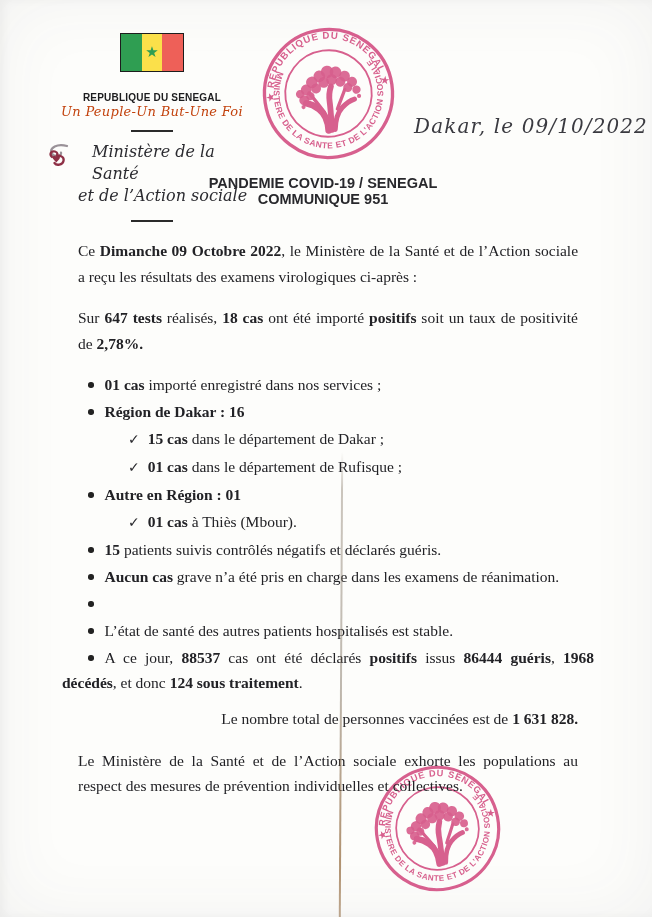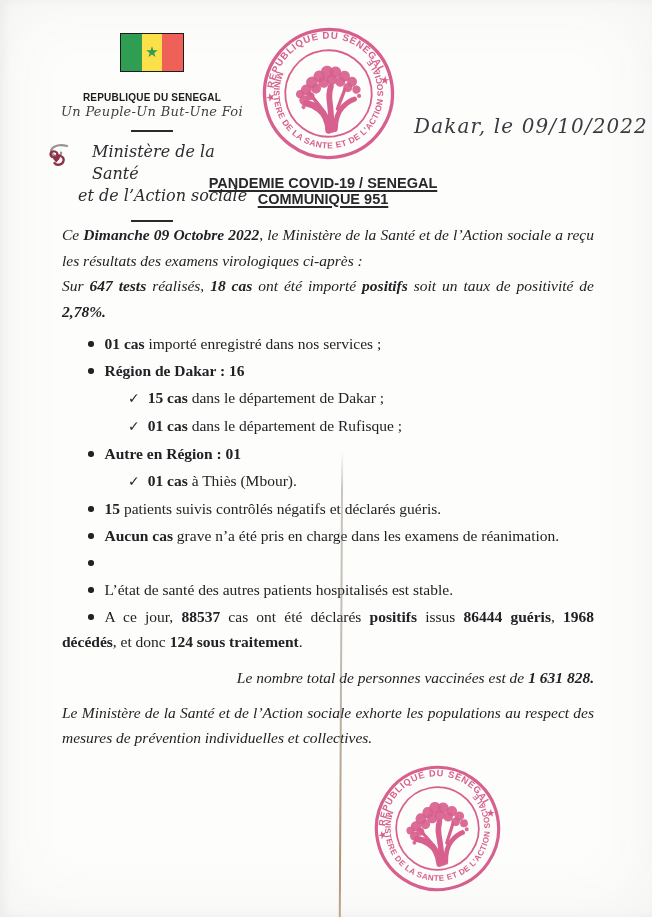--- a/index.html
+++ b/index.html
@@ -14,43 +14,43 @@
   .flag{width:62px;height:37px;margin:0 auto;border:1px solid #1d1d1d;display:flex;}
   .flag .stripe{flex:1;position:relative;}
   .flag .g{background:var(--flag-green);}
   .flag .y{background:var(--flag-yellow);}
   .flag .r{background:var(--flag-red);}
   .flag .star{position:absolute;left:0;right:0;top:50%;transform:translateY(-54%);
     color:var(--flag-green);font-size:15px;line-height:15px;font-family:"DejaVu Sans",sans-serif;}
   .republic{font-family:"Liberation Sans",sans-serif;font-weight:bold;font-size:10px;
     letter-spacing:.2px;margin-top:20px;color:#1c1c1e;}
   .motto{font-family:"DejaVu Serif",serif;font-style:italic;font-size:13px;margin-top:1px;
-    letter-spacing:.3px;color:#404040;}
+    letter-spacing:.3px;color:#c2410c;}
   .rule{width:42px;border-top:2px solid #2a2a2a;margin:11px auto 0;}
   .rule2{margin-top:13px;}
   .ministry-row{display:flex;align-items:flex-start;justify-content:center;gap:18px;margin-top:9px;}
   .mlogo{flex:0 0 auto;width:28px;height:27px;margin-top:2px;}
   .mscript{font-family:"DejaVu Serif",serif;font-style:italic;font-size:16px;line-height:22px;
     text-align:left;color:#2b2b30;}
   .mscript .ml2{margin-left:-14px;}
   
   .stamp{position:absolute;opacity:.95;}
   .stamp-top{left:262px;top:27px;width:133px;height:133px;transform:rotate(-8deg);}
   .stamp-bottom{left:374px;top:765px;width:127px;height:127px;transform:rotate(-11deg);}
   
   .date{position:absolute;left:414px;top:114px;font-family:"DejaVu Serif",serif;font-style:italic;
     font-size:20px;letter-spacing:1.1px;color:#3a3a40;}
   
   .title{position:absolute;left:0;right:6px;top:176px;text-align:center;
     font-family:"Liberation Sans",sans-serif;font-weight:bold;font-size:14.5px;line-height:15.5px;
     color:#28282c;}
-  .title .tline{text-decoration:underline;text-decoration-thickness:1.5px;text-underline-offset:2px;text-align:center;}
+  .title .tline{text-decoration-thickness:1.5px;text-underline-offset:2px;text-align:center;}
   
   .bodytext{position:absolute;left:62px;top:222px;width:532px;font-size:15.5px;line-height:25.5px;}
-  .para{margin:0;text-align:justify;font-style:italic;}
+  .para{margin:16px;text-align:justify;}
   .list{margin-top:7px;}
   .item{line-height:25px;margin-bottom:2px;text-align:justify;}
   .item.dot{text-indent:26px;}
   .item.check{text-indent:66px;}
   .dotm{display:inline-block;width:5.5px;height:5.5px;border-radius:50%;background:#222;
     vertical-align:2.5px;margin-right:11px;}
   .checkm{font-family:"DejaVu Sans",sans-serif;font-size:14px;color:#2a2a2e;margin-right:8px;}
   .closing1{margin-top:11px;text-align:right;}
   .closing2{margin-top:9px;}
   b{font-weight:bold;}

